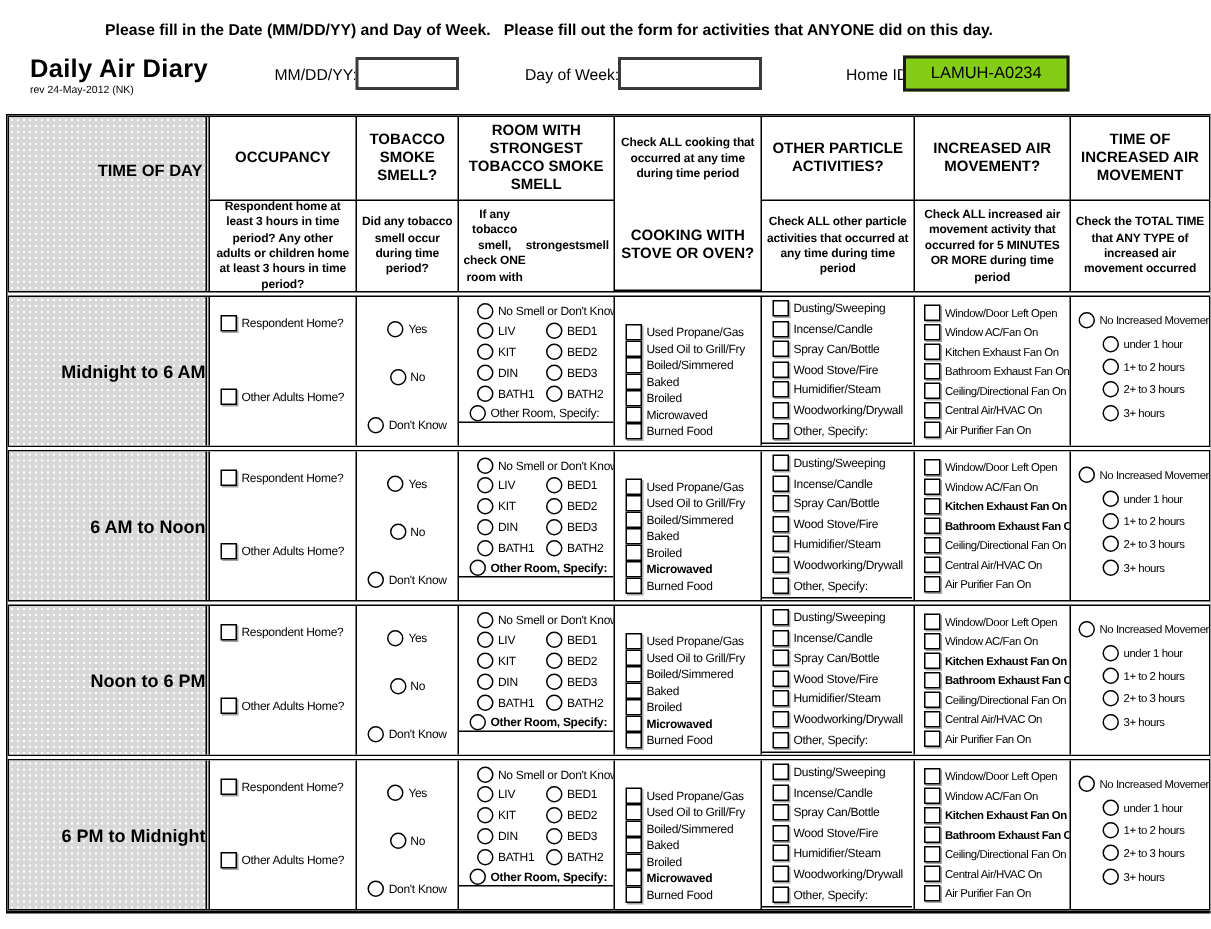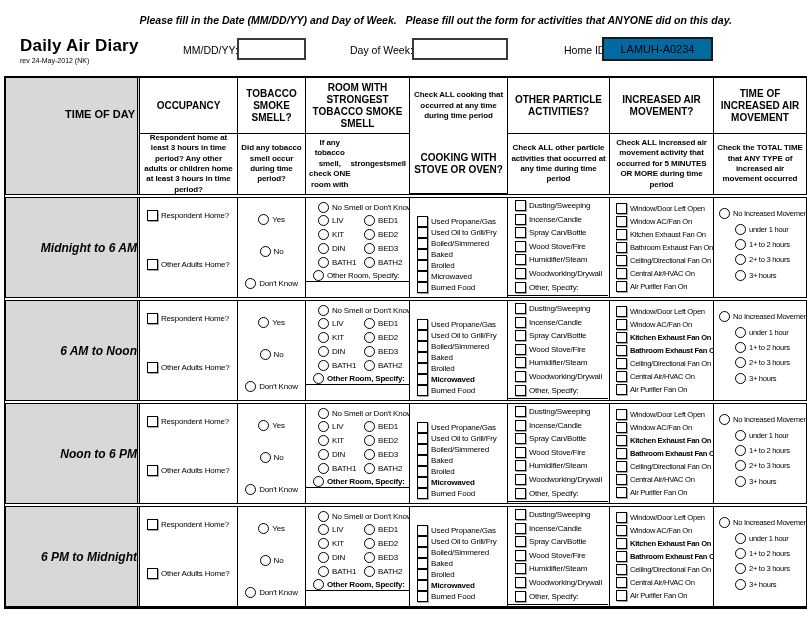--- a/index.html
+++ b/index.html
@@ -1,32 +1,32 @@
 <!DOCTYPE html>
 <html><head>
 <meta charset="utf-8">
 <style>
   html,body{margin:0;padding:0;background:#fff;}
   body{width:807px;height:619px;position:relative;overflow:hidden;
        font-family:"Liberation Sans",sans-serif;color:#000;}
 
   
-  .instructions{position:absolute;top:14px;left:0;width:732px;text-align:right;
-                font-weight:bold;font-size:10.5px;white-space:pre-wrap;font-style:italic;}
+  .instructions{position:absolute;top:14px;left:0;width:732px;text-align:center;
+                font-weight:bold;font-size:10.5px;white-space:pre-wrap;}
   .title-wrap{position:absolute;left:20px;top:36px;}
   .title{font-weight:bold;font-size:17px;letter-spacing:0.2px;}
   .rev{font-size:7px;margin-top:1px;}
   .fldlabel{position:absolute;font-size:10.5px;}
   .lab-date{left:183px;top:44px;}
   .lab-day{left:350px;top:44px;}
   .lab-home{left:552px;top:44px;padding-left:12px;}
   .inputbox{position:absolute;background:#fff;border:2px solid #3a3a3a;box-sizing:border-box;}
   .box-date{left:237px;top:38px;width:69px;height:22px;}
   .box-day{left:412px;top:38px;width:96px;height:22px;}
-  .box-home{left:602px;top:37px;width:111px;height:24px;background:#0369a1;border:2px solid #1a1a1a;
+  .box-home{left:602px;top:37px;width:111px;height:24px;background:#84cc16;border:2px solid #1a1a1a;
             display:flex;align-items:center;justify-content:center;font-size:11px;}
 
   
   .tbl{position:absolute;left:4px;top:76px;border:1px solid #000;border-bottom:2px solid #000;
        display:flex;flex-direction:column;row-gap:2px;width:-moz-fit-content;width:fit-content;background:#fff;}
   .grid{display:grid;grid-template-columns:134px 98px 68px 104px 98px 102px 104px 92px;
         grid-auto-flow:column;border:1px solid #000;background:#fff;}
   .hdr{grid-template-rows:56px 60px;}
   .row{grid-template-rows:99px;}
   .c{border-right:1px solid #000;box-sizing:border-box;overflow:hidden;position:relative;background:#fff;}
@@ -38,21 +38,21 @@
 
   .time-hcell{grid-row:1 / span 2;display:flex;align-items:flex-start;padding:30px 2px 0 8px;
               font-weight:bold;font-size:11px;}
   .hcell{display:flex;align-items:center;justify-content:center;text-align:center;
          font-weight:bold;font-size:10px;line-height:1.2;border-bottom:1px solid #000;padding:2px;}
   .scell{display:flex;align-items:center;justify-content:center;text-align:center;
          font-weight:bold;font-size:8px;line-height:1.3;padding:2px 3px;letter-spacing:-0.1px;}
   .scell .u{}
 
   .time-dcell{display:flex;align-items:center;padding-left:6px;
-              font-weight:bold;font-style:italic;font-size:12px;}
+              font-weight:bold;font-size:12px;}
 
   .opt{display:flex;align-items:center;gap:3px;min-height:11px;}
   .cb{width:9px;height:9px;border:1px solid #000;background:#fff;flex:none;
       box-shadow:1px 1px 0 rgba(90,90,90,0.55);}
   .rd{width:9px;height:9px;border:1px solid #000;border-radius:50%;background:#fff;flex:none;}
   .opt-label{font-size:8px;letter-spacing:-0.2px;white-space:nowrap;}
   .b{font-weight:bold;}
 
   .occ-cell{display:flex;flex-direction:column;padding:12px 2px 0 7px;row-gap:38px;text-align:right;}
   .tob-cell{display:flex;flex-direction:column;align-items:center;padding:16px 2px 0 2px;row-gap:21px;}

